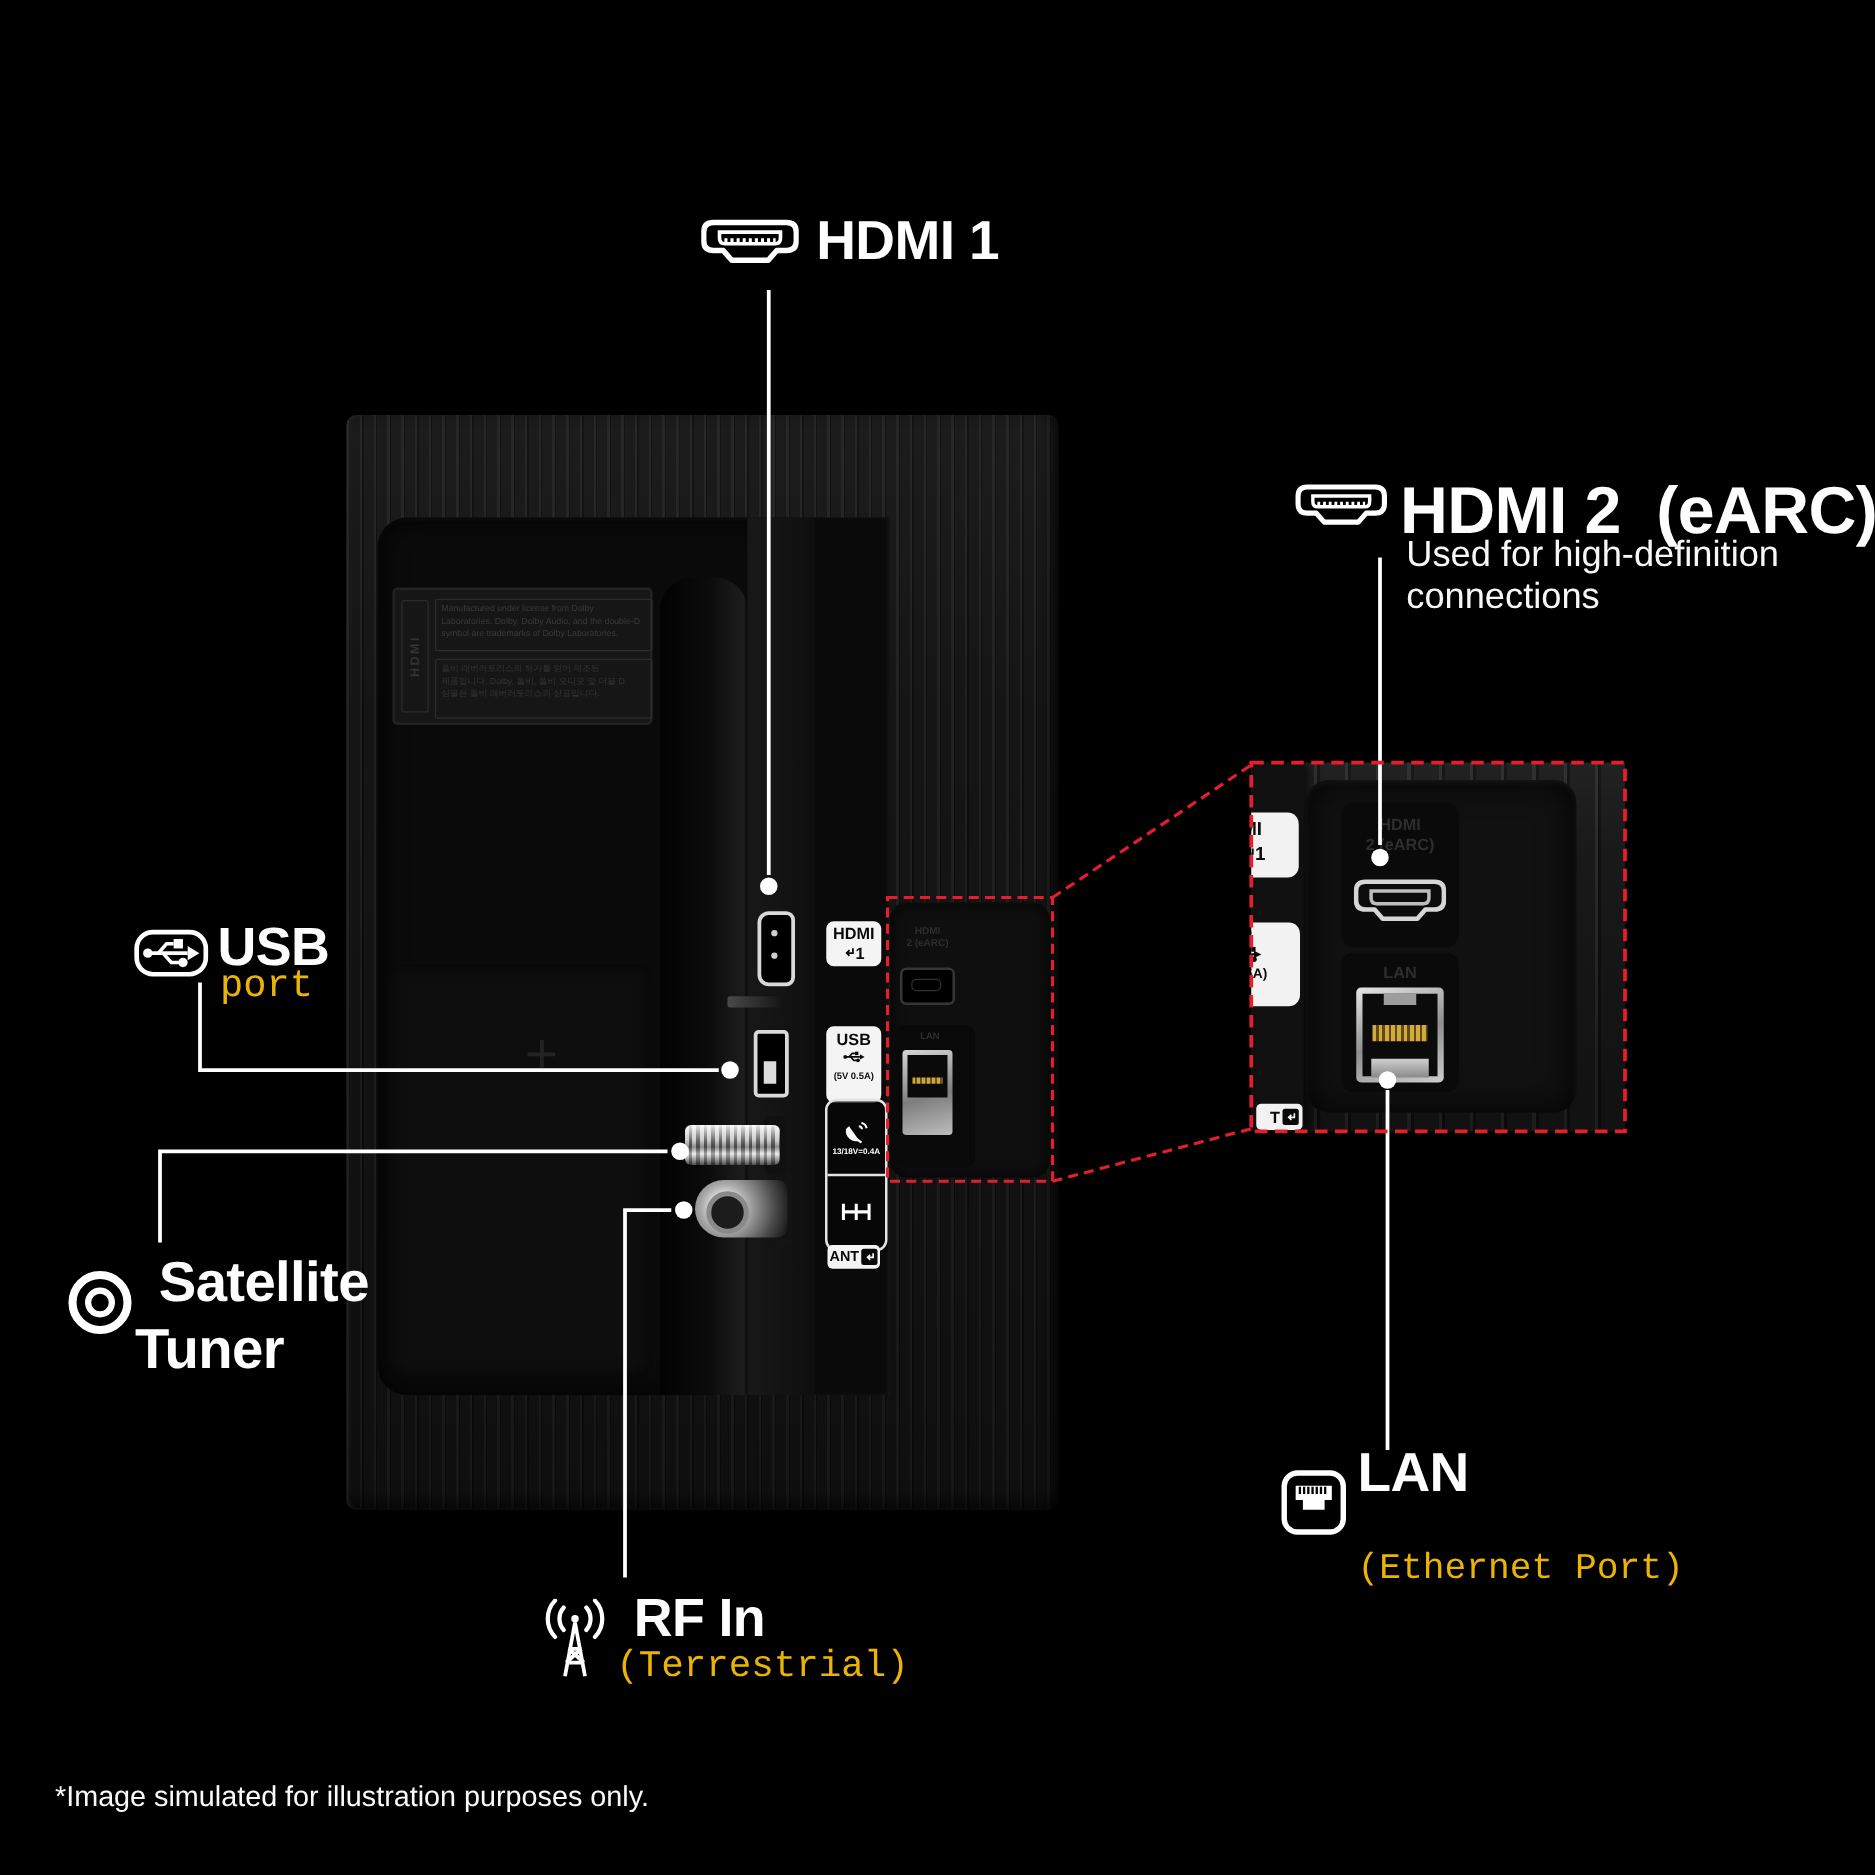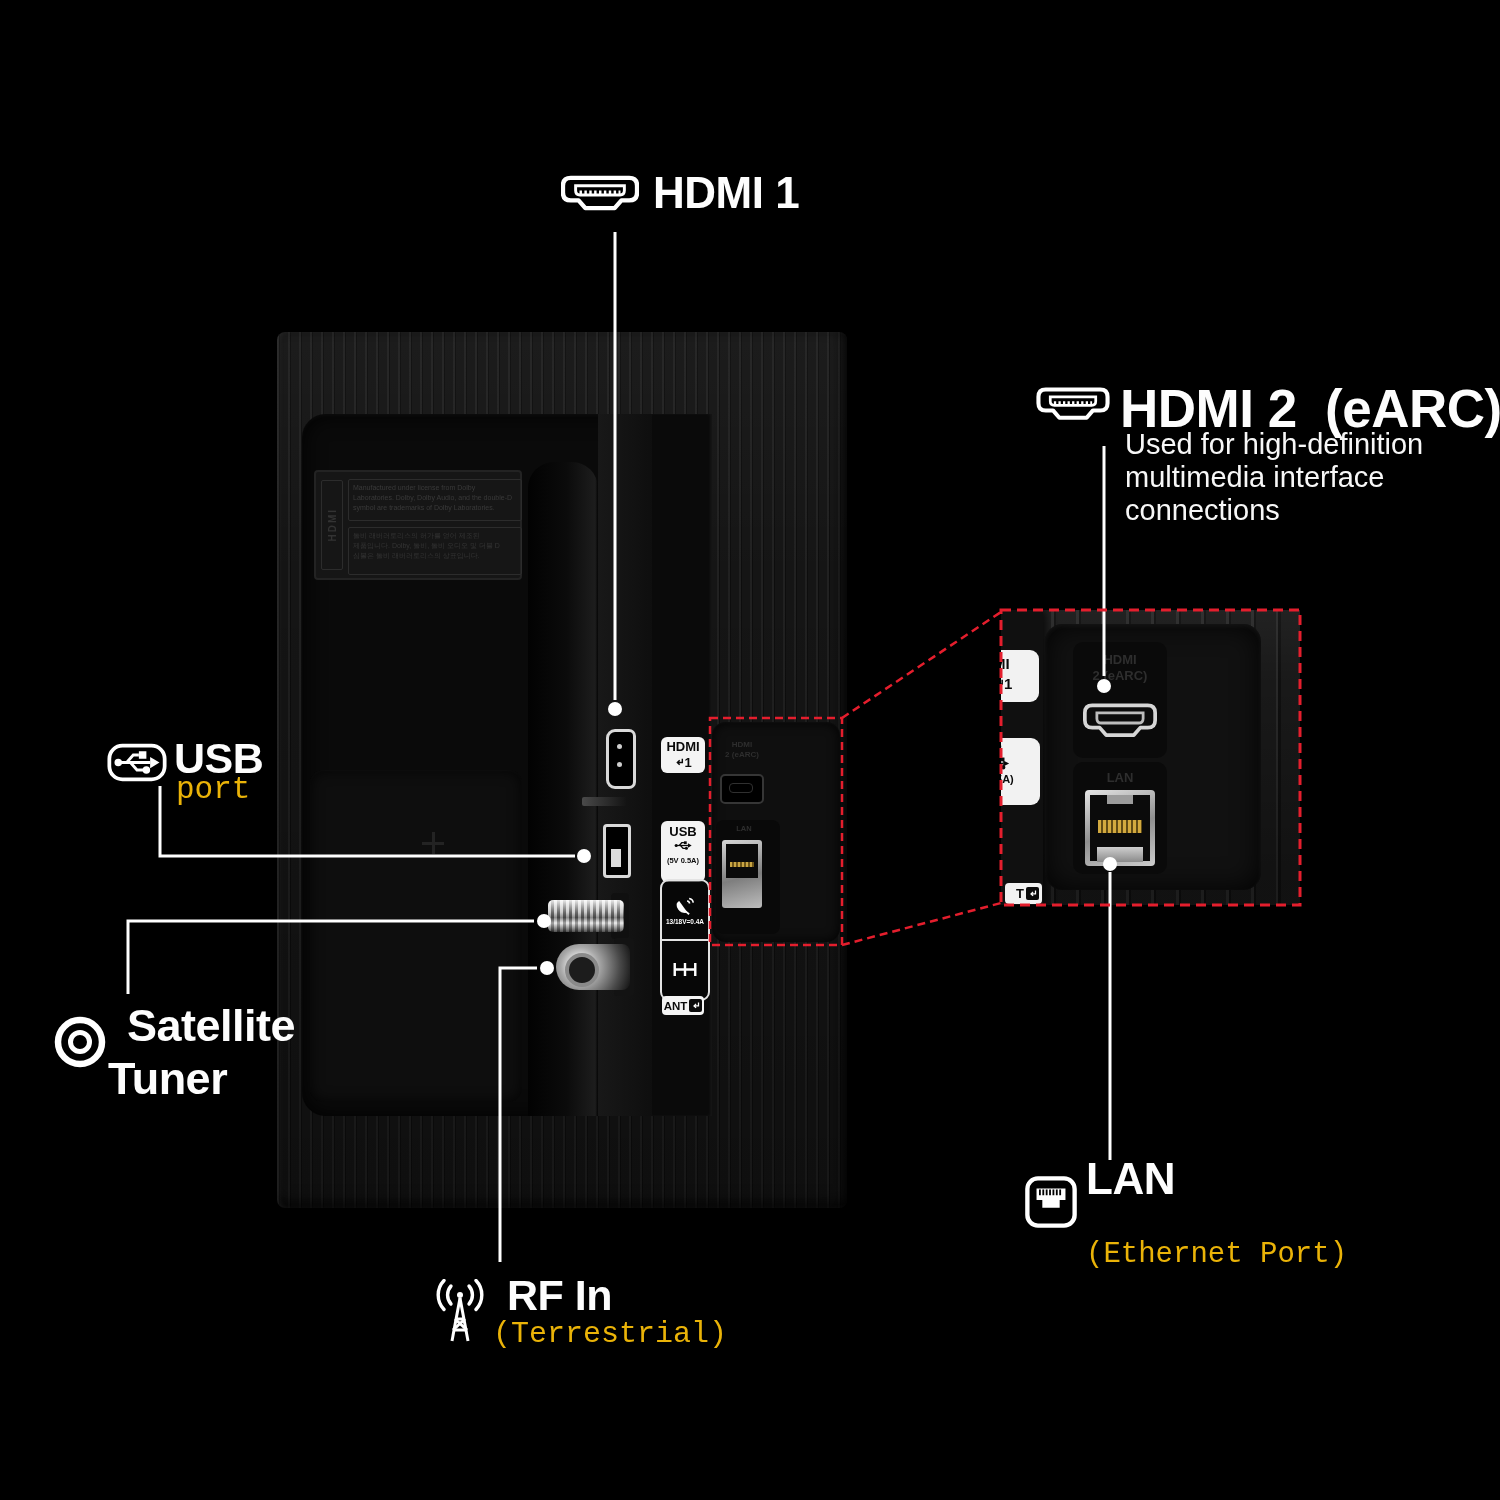--- a/index.html
+++ b/index.html
@@ -336,21 +336,20 @@
   <div id="hdmi1-title" class="abs title">HDMI 1</div>
 
   <svg id="hdmi2-icon" class="abs" width="74" height="40" viewBox="0 0 80 44">
     <path d="M10 5 H70 Q78 5 78 13 V20 Q78 28 70 28 H62 L55 36 H25 L18 28 H10 Q2 28 2 20 V13 Q2 5 10 5 Z" fill="none" stroke="#fff" stroke-width="4.5" stroke-linejoin="round"></path>
     <path d="M15 13 H65 V18 Q65 22.5 60.5 22.5 H19.5 Q15 22.5 15 18 Z" fill="none" stroke="#fff" stroke-width="3"></path>
     <line x1="19" y1="20" x2="61" y2="20" stroke="#fff" stroke-width="4" stroke-dasharray="2.5 2.5"></line>
   </svg>
   <div id="hdmi2-title" class="abs title">HDMI 2  (eARC)</div>
   <div id="hdmi2-desc" class="abs">
     <div>Used for high-definition</div>
-    <div>multimedia interface</div>
     <div>connections</div>
   </div>
 
   <svg id="usb-icon" class="abs" width="60" height="41" viewBox="0 0 64 42">
     <rect x="2.5" y="3" width="59" height="36" rx="14" fill="none" stroke="#fff" stroke-width="4"></rect>
     <g stroke="#fff" stroke-width="3" fill="none">
       <path d="M12 21 H46"></path>
         <path d="M21 21 L28 13 H34"></path>
         <path d="M25 21 L32 29 H39"></path>
     </g>
@@ -398,13 +397,14 @@
       <line x1="23.5" y1="16" x2="23.5" y2="22"></line>
         <line x1="27" y1="16" x2="27" y2="22"></line>
       <line x1="30.5" y1="16" x2="30.5" y2="22"></line>
         <line x1="34" y1="16" x2="34" y2="22"></line>
       <line x1="37.5" y1="16" x2="37.5" y2="22"></line>
     </g>
   </svg>
   <div id="lan-title" class="abs title">LAN</div>
   <div id="lan-sub" class="abs sub">(Ethernet Port)</div>
 
+  <div id="footnote" class="abs">*Image simulated for illustration purposes only.</div>
 </div>
 
 </body></html>

